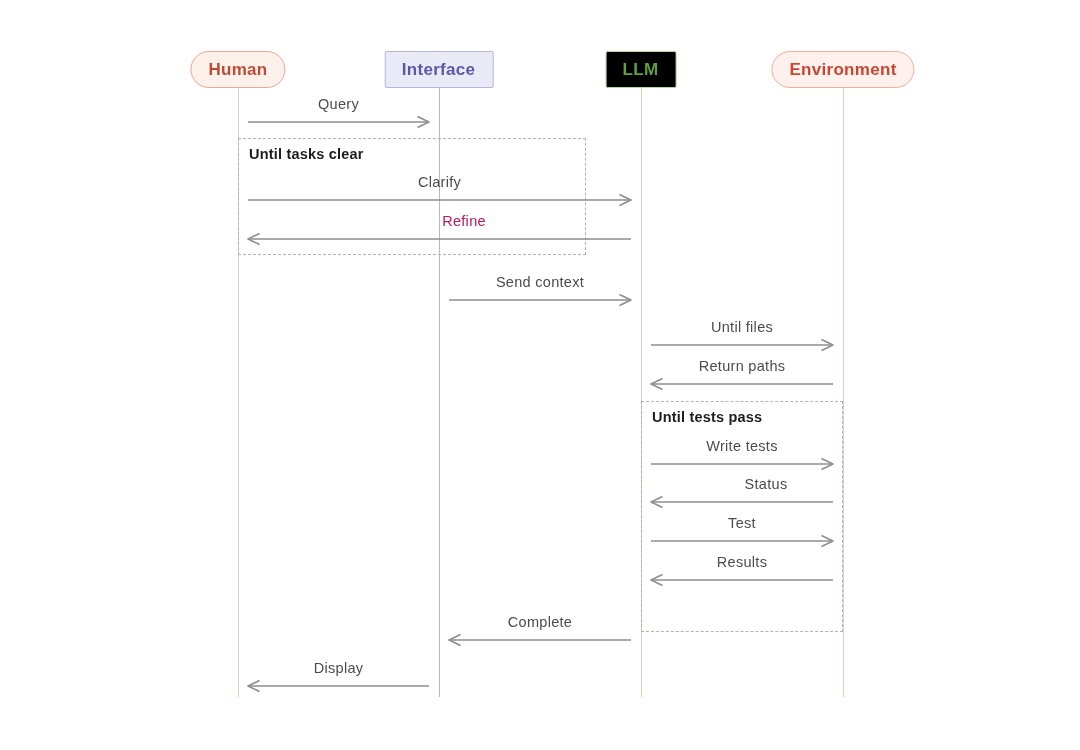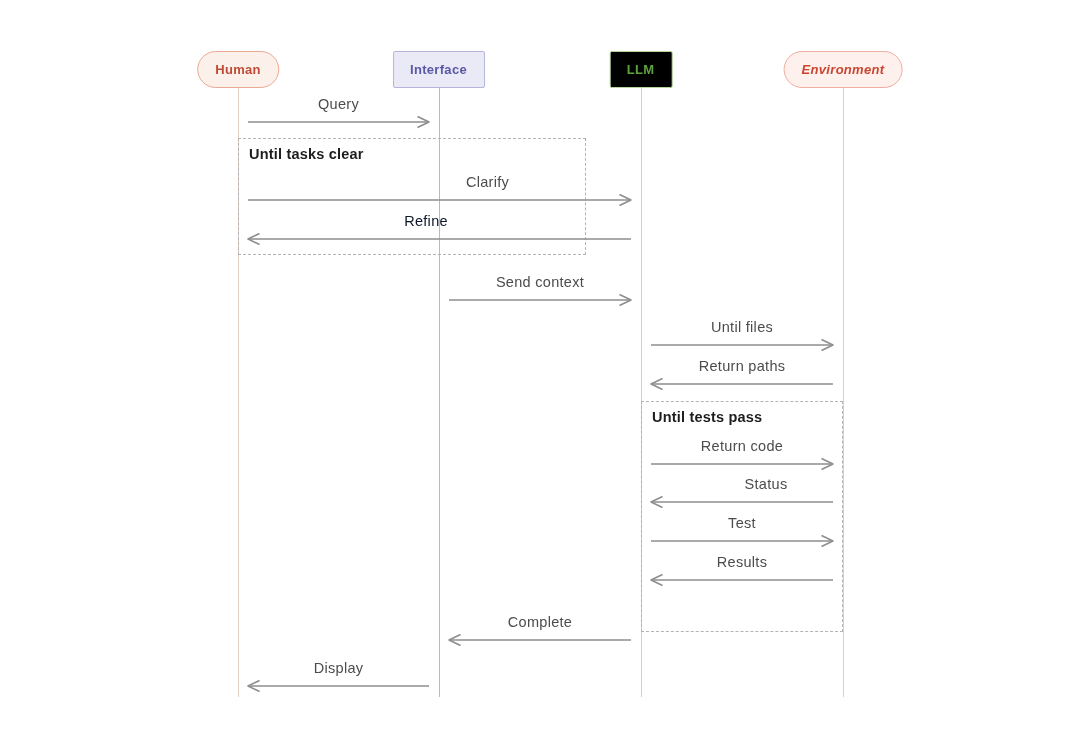--- a/index.html
+++ b/index.html
@@ -12,21 +12,21 @@
     font-family: "Liberation Sans", sans-serif;
   }
   .actor {
     position: absolute;
     height: 37px;
     display: flex;
     align-items: center;
     justify-content: center;
     padding: 0 17px;
     box-sizing: border-box;
-    font-size: 13px;
+    font-size: 17px;
     font-weight: bold;
     letter-spacing: 0.3px;
     white-space: nowrap;
     z-index: 5;
     transform: translateX(-50%);
   }
   .actor.pill { border-radius: 18.5px; }
   .actor.rect { border-radius: 2px; padding-left: 16px; }
   .lifeline {
     position: absolute;
@@ -126,28 +126,28 @@
       <g>
         <line x1="631" y1="640" x2="450" y2="640" stroke="#8e8e8e" stroke-width="1.6"></line>
         <polyline points="460,634.8 449,640 460,645.2" fill="none" stroke="#8e8e8e" stroke-width="1.6" stroke-linecap="round" stroke-linejoin="round"></polyline>
       </g>
       <g>
         <line x1="429" y1="686" x2="249" y2="686" stroke="#8e8e8e" stroke-width="1.6"></line>
         <polyline points="259,680.8 248,686 259,691.2" fill="none" stroke="#8e8e8e" stroke-width="1.6" stroke-linecap="round" stroke-linejoin="round"></polyline>
       </g>
     </svg>
     <div class="msg-label" style="left: 338.5px; top: 93px; color: rgb(76, 76, 76);">Query</div>
-    <div class="msg-label" style="left: 439.5px; top: 171px; color: rgb(76, 76, 76); margin-left: 48px;">Clarify</div>
-    <div class="msg-label" style="left: 426px; top: 210px; color: #0f172a;">Refine</div>
+    <div class="msg-label" style="left: 439.5px; top: 171px; color: rgb(76, 76, 76);">Clarify</div>
+    <div class="msg-label" style="left: 464px; top: 210px; color: #be185d;">Refine</div>
     <div class="msg-label" style="left: 540px; top: 271px; color: rgb(76, 76, 76); text-align: right;">Send context</div>
     <div class="msg-label" style="left: 742px; top: 316px; color: rgb(76, 76, 76);">Until files</div>
     <div class="msg-label" style="left: 742px; top: 355px; color: rgb(76, 76, 76);">Return paths</div>
-    <div class="msg-label" style="left: 742px; top: 435px; color: rgb(76, 76, 76);">Return code</div>
+    <div class="msg-label" style="left: 742px; top: 435px; color: rgb(76, 76, 76);">Write tests</div>
     <div class="msg-label" style="left: 742px; top: 473px; color: rgb(76, 76, 76); margin-left: 24px;">Status</div>
     <div class="msg-label" style="left: 742px; top: 512px; color: rgb(76, 76, 76);">Test</div>
     <div class="msg-label" style="left: 742px; top: 551px; color: rgb(76, 76, 76);">Results</div>
     <div class="msg-label" style="left: 540px; top: 611px; color: rgb(76, 76, 76);">Complete</div>
     <div class="msg-label" style="left: 338.5px; top: 657px; color: rgb(76, 76, 76);">Display</div>
     <div class="actor pill" style="left: 238px; top: 51px; background: rgb(252, 241, 234); border: 1px solid rgb(235, 168, 147); color: rgb(191, 75, 54);">Human</div>
     <div class="actor rect" style="left: 439px; top: 51px; background: rgb(234, 234, 246); border: 1px solid rgb(182, 180, 221); color: rgb(91, 88, 166);">Interface</div>
     <div class="actor rect" style="left: 641px; top: 51px; background: #000000; border: 1px solid rgb(180, 212, 156); color: rgb(93, 162, 62);">LLM</div>
-    <div class="actor pill" style="left: 843px; top: 51px; background: rgb(253, 240, 237); border: 1px solid rgb(239, 174, 159); color: rgb(203, 70, 49); font-style: italic;">Environment</div>
+    <div class="actor pill" style="left: 843px; top: 51px; background: rgb(253, 240, 237); border: 1px solid rgb(239, 174, 159); color: rgb(203, 70, 49);">Environment</div>
   </div>
 
 </body></html>

